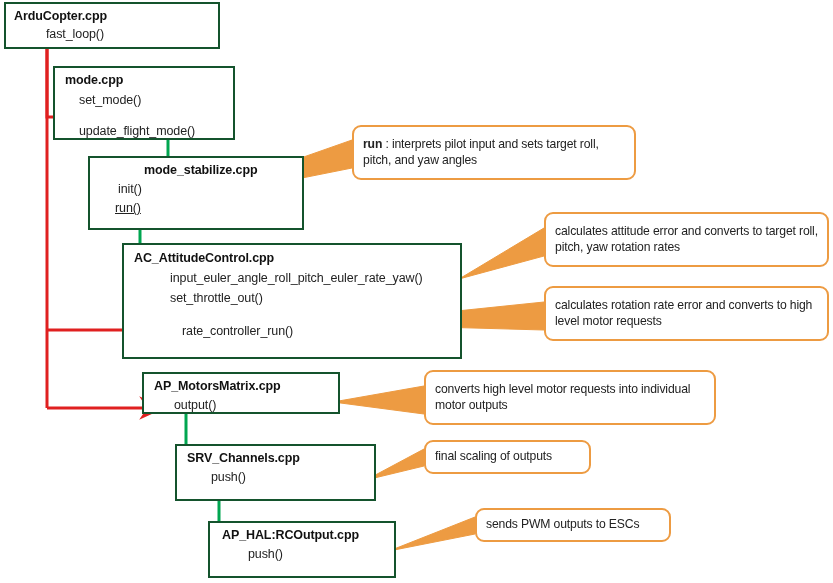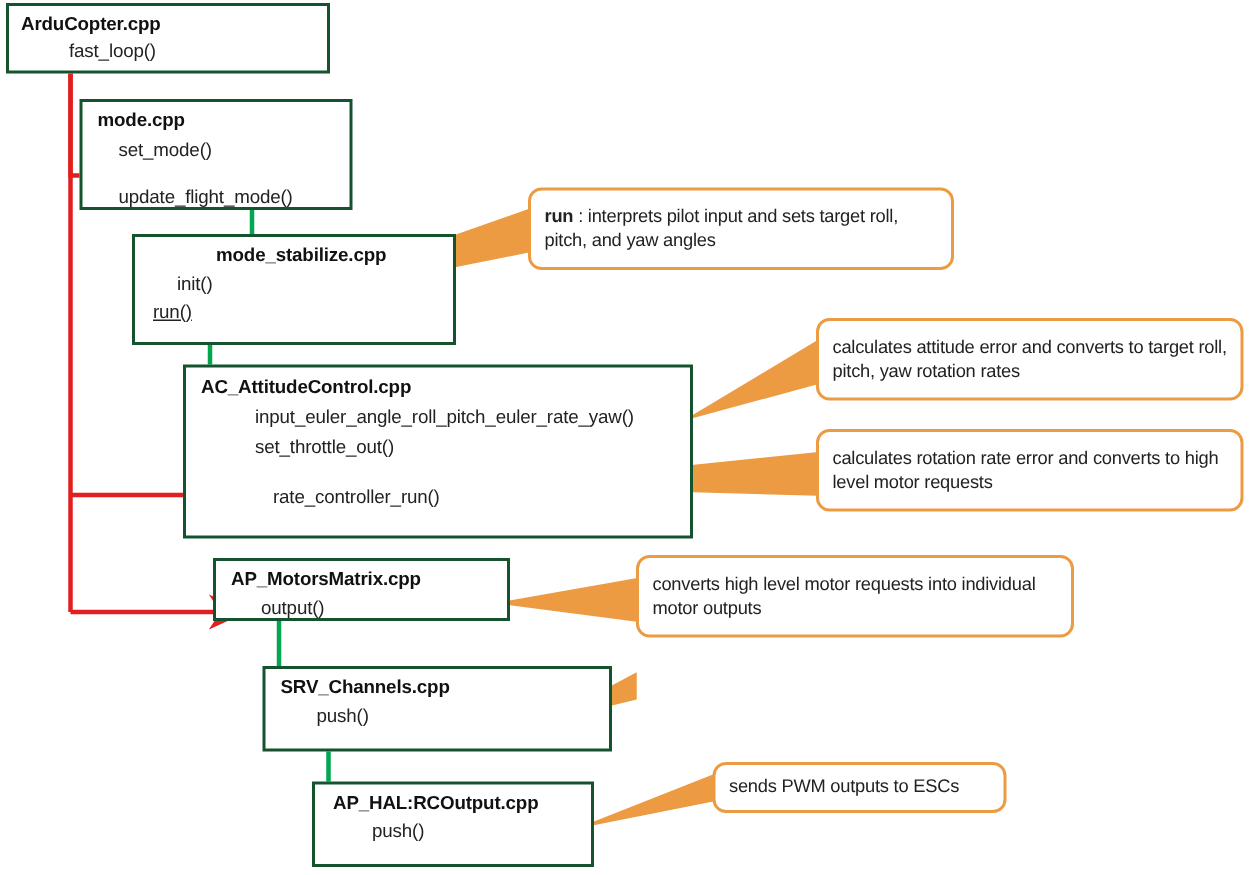--- a/index.html
+++ b/index.html
@@ -111,36 +111,36 @@
 
   <div class="node" style="left:53px; top:66px; width:182px; height:74px;padding-left:47px;">
     <span class="title" style="left:10px; top:5px;">mode.cpp</span>
     <span class="fn" style="left:24px; top:25px;">set_mode()</span>
     <span class="fn" style="left:24px; top:56px;">update_flight_mode()</span>
   </div>
 
   <div class="node" style="left:88px; top:156px; width:216px; height:74px;">
     <span class="title" style="left:10px; top:5px;margin-left:44px;">mode_stabilize.cpp</span>
     <span class="fn" style="left:28px; top:24px;">init()</span>
-    <span class="fn" style="left:12px; top:43px;text-decoration:underline;">run()</span>
+    <span class="fn" style="left:25px; top:43px;text-decoration:underline;">run()</span>
   </div>
 
   <div class="node" style="left:122px; top:243px; width:340px; height:116px;">
     <span class="title" style="left:10px; top:6px;">AC_AttitudeControl.cpp</span>
     <span class="fn" style="left:46px; top:26px;">input_euler_angle_roll_pitch_euler_rate_yaw()</span>
     <span class="fn" style="left:46px; top:46px;">set_throttle_out()</span>
     <span class="fn" style="left:58px; top:79px;">rate_controller_run()</span>
   </div>
 
   <div class="node" style="left:142px; top:372px; width:198px; height:42px;">
     <span class="title" style="left:10px; top:5px;">AP_MotorsMatrix.cpp</span>
     <span class="fn" style="left:30px; top:24px;">output()</span>
   </div>
 
-  <div class="node" style="left:175px; top:444px; width:233px; height:57px;">
+  <div class="node" style="left:175px; top:444px; width:201px; height:57px;">
     <span class="title" style="left:10px; top:5px;">SRV_Channels.cpp</span>
     <span class="fn" style="left:34px; top:24px;">push()</span>
   </div>
 
   <div class="node" style="left:208px; top:521px; width:188px; height:57px;">
     <span class="title" style="left:12px; top:5px;">AP_HAL:RCOutput.cpp</span>
     <span class="fn" style="left:38px; top:24px;">push()</span>
   </div>
 
   <div class="callout" style="left:352px; top:125px; width:284px; height:55px;">
@@ -152,18 +152,21 @@
   </div>
 
   <div class="callout" style="left:544px; top:286px; width:285px; height:55px;">
     <div class="ctext">calculates rotation rate error and converts to high level motor requests</div>
   </div>
 
   <div class="callout" style="left:424px; top:370px; width:292px; height:55px;">
     <div class="ctext">converts high level motor requests into individual motor outputs</div>
   </div>
 
+  <div class="callout" style="left:424px; top:440px; width:167px; height:34px;">
+    <div class="ctext">final scaling of outputs</div>
+  </div>
 
   <div class="callout" style="left:475px; top:508px; width:196px; height:34px;">
     <div class="ctext">sends PWM outputs to ESCs</div>
   </div>
 
 </div>
 
 </body></html>

